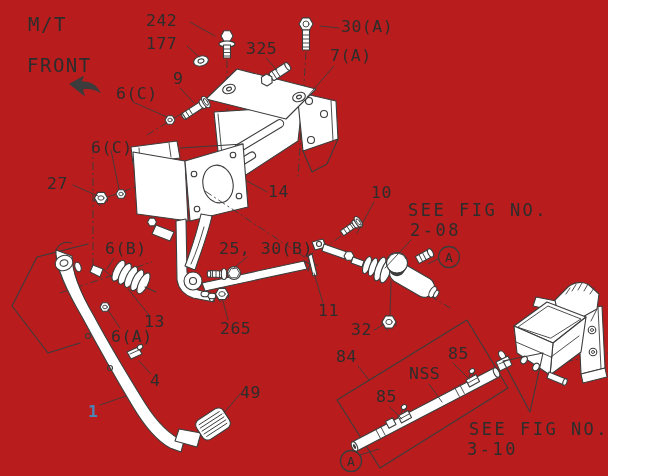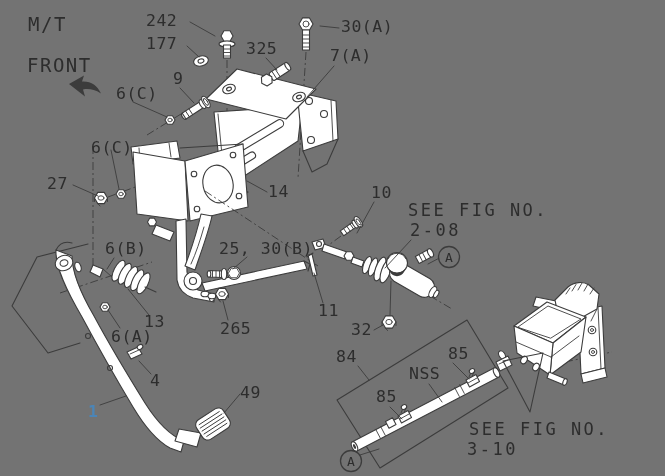--- a/index.html
+++ b/index.html
@@ -1,16 +1,16 @@
 <!DOCTYPE html>
 <html><head>
 <meta charset="utf-8">
 <style>
   html,body{margin:0;padding:0;background:#ffffff;}
-  .stage{position:relative;width:665px;height:476px;background:#737373;overflow:hidden;
+  .stage{position:relative;width:608px;height:476px;background:#b91c1c;overflow:hidden;
          font-family:"DejaVu Sans Mono", monospace;}
   svg{display:block;}
   .ln  {fill:none;stroke:#3c3c3c;stroke-width:1.1;stroke-linecap:round;stroke-linejoin:round;}
   .lnw {fill:#ffffff;stroke:#3c3c3c;stroke-width:1.1;stroke-linecap:round;stroke-linejoin:round;}
   .thin{stroke-width:0.9;}
   .dash{fill:none;stroke:#3c3c3c;stroke-width:0.9;stroke-dasharray:8 3 2 3;}
   .dark{fill:#3c3c3c;stroke:none;}
   .lbl {font-family:"DejaVu Sans Mono", monospace;font-size:16.5px;fill:#2d2d2d;letter-spacing:0.5px;}
   .hdr {font-family:"DejaVu Sans Mono", monospace;font-size:19px;fill:#2d2d2d;letter-spacing:1.5px;}
   .fig {font-family:"DejaVu Sans Mono", monospace;font-size:17px;fill:#2d2d2d;letter-spacing:2.5px;}

